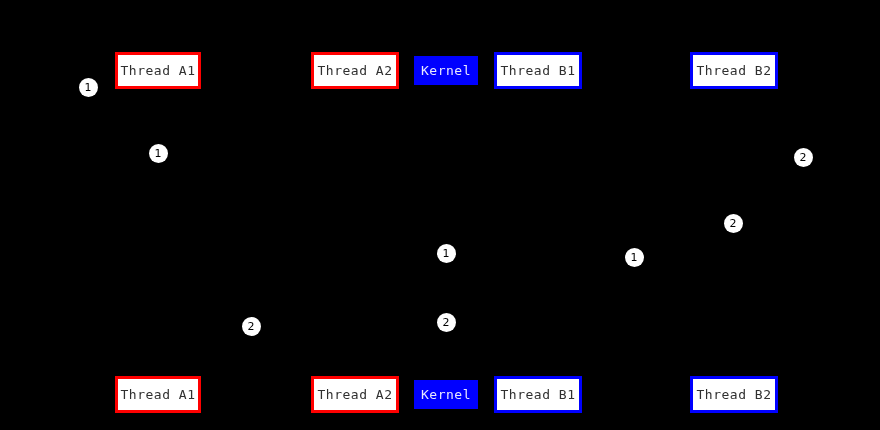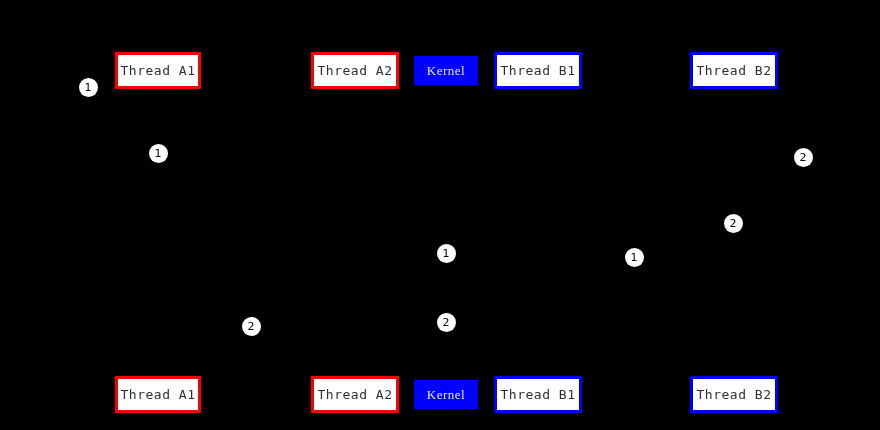--- a/index.html
+++ b/index.html
@@ -45,21 +45,20 @@
   }
   .participant.outlined {
     background: #ffffff;
     color: #303030;
     border-style: solid;
     border-width: 3px;
   }
   .participant.filled {
     border-style: solid;
     border-width: 1px;
-    font-family: Liberation Serif, serif;
   }
 
   
   .badge {
     position: absolute;
     width: 19px;
     height: 19px;
     border-radius: 50%;
     background: #ffffff;
     color: #000000;

